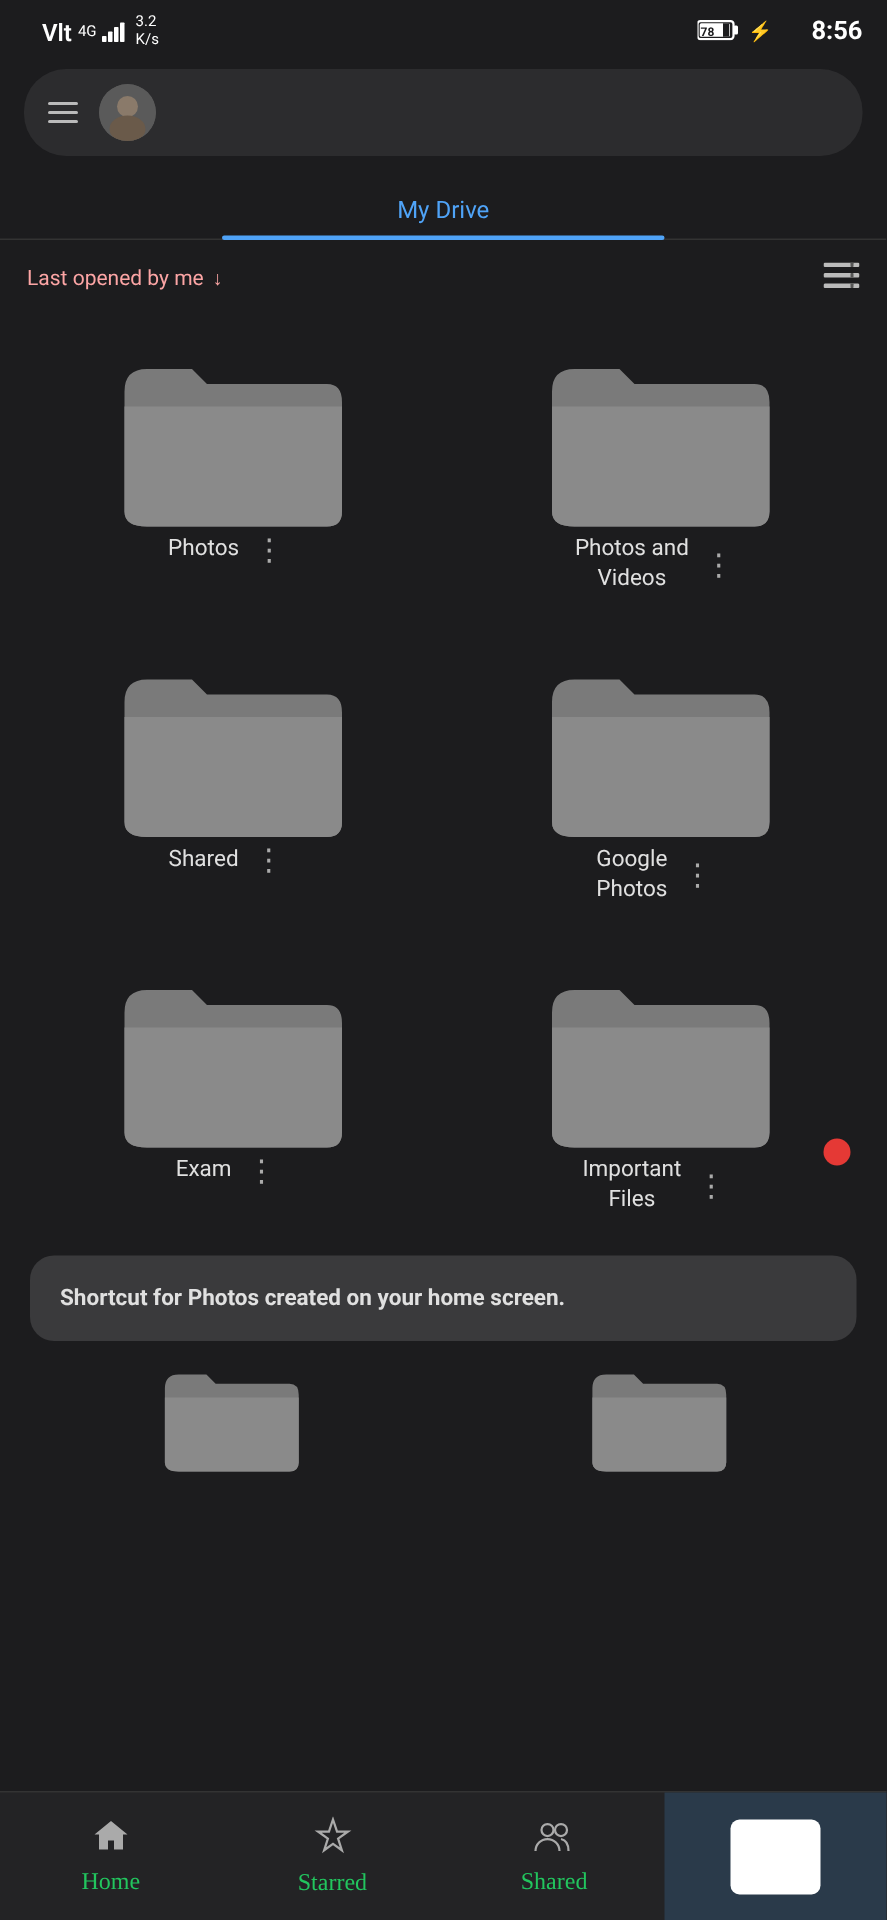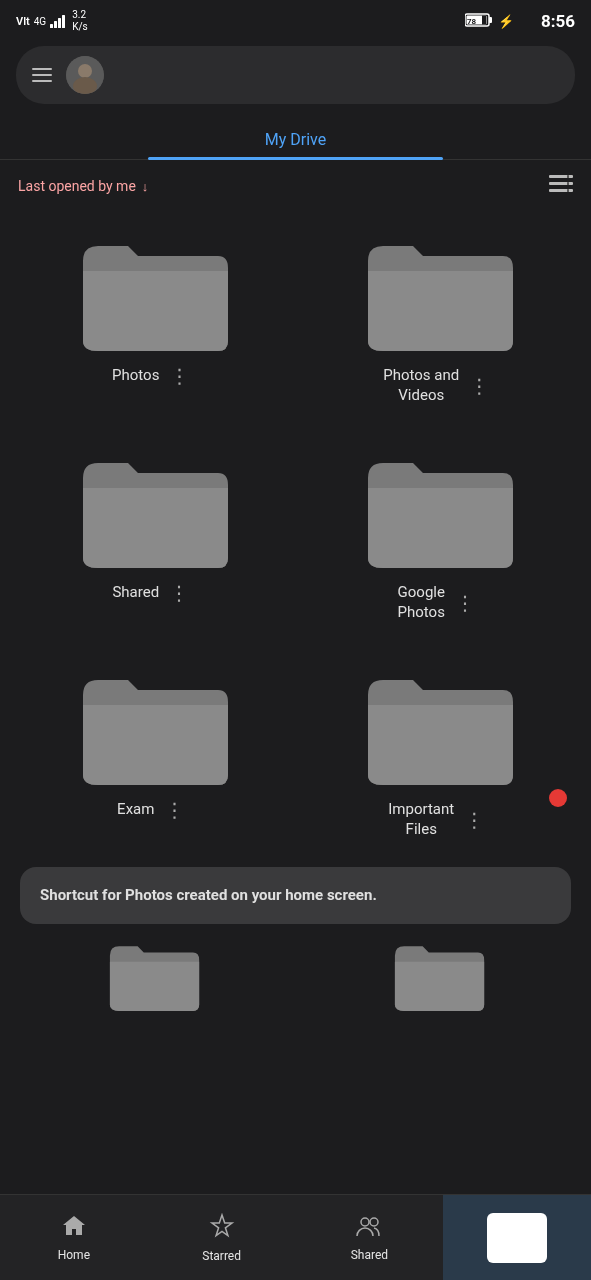--- a/index.html
+++ b/index.html
@@ -152,21 +152,20 @@
     }
     .folder-icon svg {
       width: 100%;
       height: 100%;
     }
     .folder-label-row {
       display: flex;
       align-items: center;
       justify-content: center;
       gap: 6px;
-      margin-top: 10px;
       width: 100%;
     }
     .folder-name {
       font-size: 15px;
       color: #e0e0e0;
       text-align: center;
       line-height: 1.3;
     }
     .more-btn {
       font-size: 20px;
@@ -208,22 +207,23 @@
       align-items: center;
       justify-content: center;
       gap: 4px;
       cursor: pointer;
     }
     .nav-icon {
       font-size: 24px;
       color: #aaa;
     }
     .nav-label {
-      font-size: 12px;
-      color: #e5e5e5;
+      font-size: 16px;
+      color: #22c55e;
+      font-family: Liberation Serif, serif;
     }
     .nav-item.files-active {
       background: #2a3a4a;
     }
 
     
     .content-area {
       padding-bottom: 100px;
     }
 
@@ -245,21 +245,21 @@
       width: 160px;
       height: 80px;
       overflow: hidden;
     }
   </style>
 </head>
 <body>
 
 <div class="status-bar">
   <div class="status-left">
-    <span style="font-size:11px;font-weight:600;">Vlt</span>
+    <span style="font-size:16px;font-weight:600;margin-left:12px;">Vlt</span>
     <span style="font-size:10px;">4G</span>
     <svg width="18" height="14" viewBox="0 0 18 14">
       <rect x="0" y="10" width="3" height="4" fill="#fff" rx="0.5"></rect>
       <rect x="4" y="7" width="3" height="7" fill="#fff" rx="0.5"></rect>
       <rect x="8" y="4" width="3" height="10" fill="#fff" rx="0.5"></rect>
       <rect x="12" y="1" width="3" height="13" fill="#fff" rx="0.5"></rect>
     </svg>
     <span style="font-size:10px;line-height:1.2;">3.2<br>K/s</span>
   </div>
   <div class="status-right">

